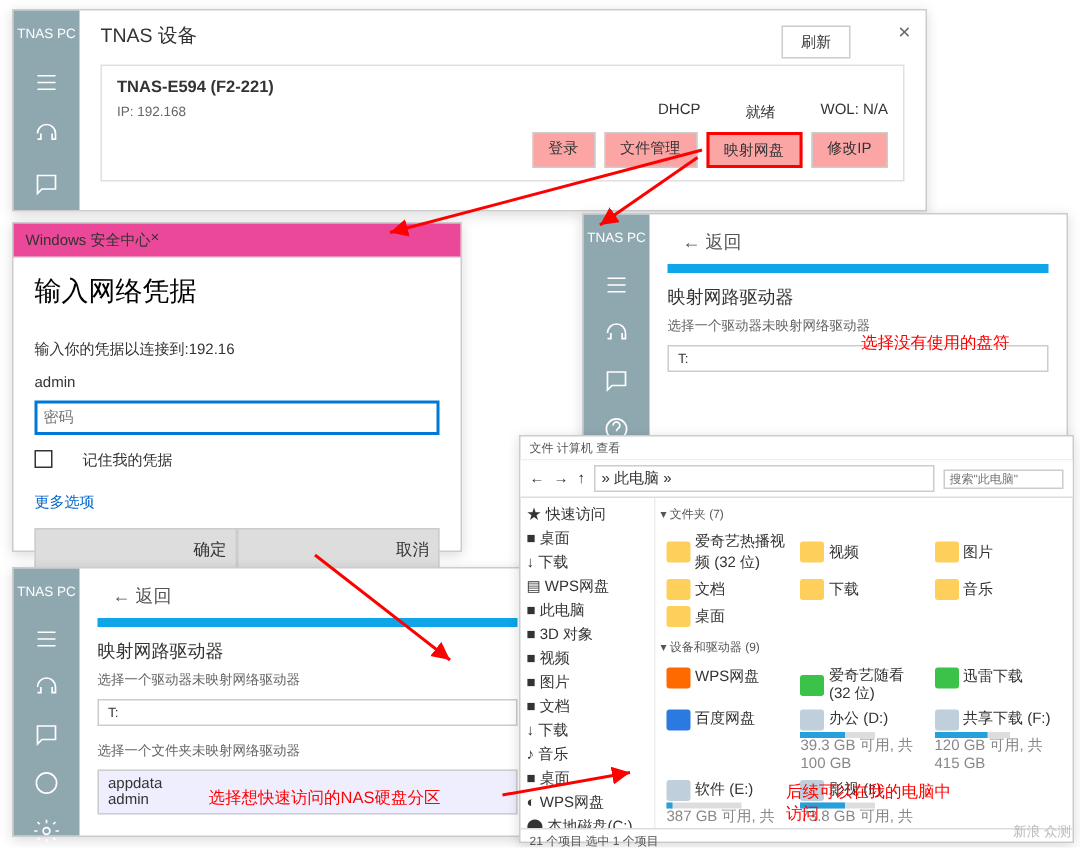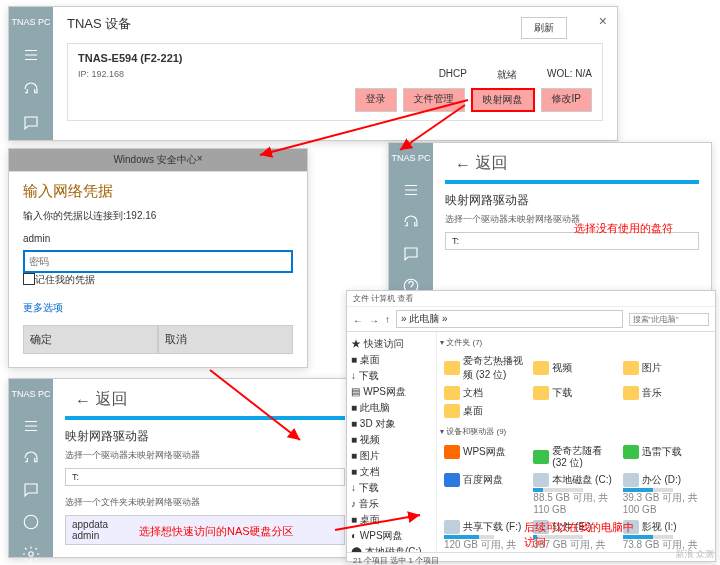--- a/index.html
+++ b/index.html
@@ -20,34 +20,34 @@
 .device{border:1px solid #e0e0e0;margin-top:10px;padding:8px 10px}
 .dev-name{font-weight:bold;font-size:11px}
 .dev-ip{font-size:9px;color:#666;margin-top:2px}
 .dev-row{display:flex;gap:30px;font-size:9px;color:#555;margin-top:4px;justify-content:flex-end}
 .btns{display:flex;gap:6px;justify-content:flex-end;margin-top:6px}
 .btn{border:1px solid #ccc;background:#fca5a5;padding:3px 10px;font-size:10px}
 .btn.hl{border:2px solid red}
 
 
 #win2{left:8px;top:148px;width:300px;height:220px}
-#win2 .hdr{background:#a3a3a3;padding:4px 8px;font-size:10px;display:flex;justify-content:center;border-bottom:1px solid #ddd}
+#win2 .hdr{background:#ec4899;padding:4px 8px;font-size:10px;display:flex;justify-content:flex-start;border-bottom:1px solid #ddd}
 #win2 .body{padding:10px 14px}
-.cred-title{font-size:15px;color:#a16207;margin-bottom:8px}
+.cred-title{font-size:18px;color:#000000;margin-bottom:20px}
 .cred-sub{font-size:10px;margin-bottom:10px}
 .cred-user{font-size:10px;margin-bottom:6px}
 .cred-input{width:100%;border:2px solid #0078d7;padding:4px;font-size:10px}
-.chk{font-size:10px;display:flex;gap:0}
+.chk{margin-top:10px;font-size:10px;display:flex;gap:20px}
 .chk .box{width:12px;height:12px;border:1px solid #333}
 .more{color:#0066cc;font-size:10px;margin-top:14px}
 .cred-btns{display:flex;margin-top:10px}
-.cred-btns .b{flex:1;background:#ddd;text-align:left;padding:6px;font-size:11px;border:1px solid #ccc}
-
-
-.mapwin .hdr2{padding:6px 10px;font-size:16px;color:#555;border-bottom:4px solid #0ea5e9}
+.cred-btns .b{flex:1;background:#ddd;text-align:right;padding:6px;font-size:11px;border:1px solid #ccc}
+
+
+.mapwin .hdr2{padding:6px 10px;font-size:12px;color:#555;border-bottom:6px solid #0ea5e9}
 .mapwin .mt{font-weight:normal;font-size:12px;margin:8px 0 4px}
 .mapwin .ms{font-size:9px;color:#666}
 .mapwin .body{margin-left:44px;padding:4px 12px}
 .sel{border:1px solid #ccc;padding:3px 6px;font-size:9px;margin-top:6px;background:#fff}
 .callout{color:red;font-size:11px;position:absolute}
 
 #win3{left:388px;top:142px;width:324px;height:150px}
 #win4{left:8px;top:378px;width:350px;height:180px}
 #win5{left:346px;top:290px;width:370px;height:272px;font-size:8px}
 
@@ -297,30 +297,20 @@
           </div>
           <div class="drv-item">
             <div class="fitem">
               <span class="fico bd"></span>
               <span>百度网盘</span>
             </div>
           </div>
           <div class="drv-item">
             <div class="fitem">
               <span class="fico drv"></span>
-              <span>本地磁盘 (C:)</span>
-            </div>
-            <div class="bar">
-              <i style="width:20%"></i>
-            </div>
-            <div style="color:#888">88.5 GB 可用, 共 110 GB</div>
-          </div>
-          <div class="drv-item">
-            <div class="fitem">
-              <span class="fico drv"></span>
               <span>办公 (D:)</span>
             </div>
             <div class="bar">
               <i style="width:60%"></i>
             </div>
             <div style="color:#888">39.3 GB 可用, 共 100 GB</div>
           </div>
           <div class="drv-item">
             <div class="fitem">
               <span class="fico drv"></span>

